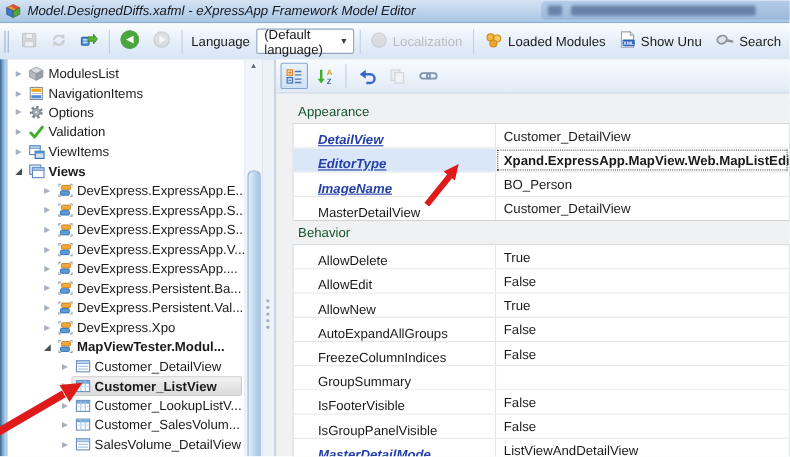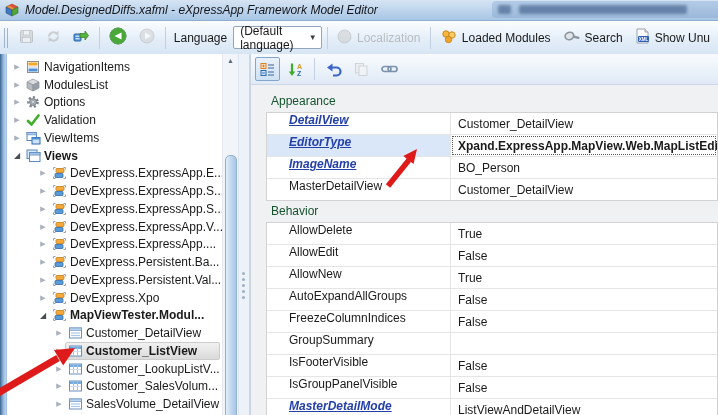--- a/index.html
+++ b/index.html
@@ -60,21 +60,21 @@
     border-bottom:1px solid #ccd8e6;display:flex;align-items:center;padding:0 4px;gap:3px;}
   .ptbtn{width:25px;height:24px;display:flex;align-items:center;justify-content:center;border-radius:2px;}
   .ptbtn.sel{background:linear-gradient(#eaf2fb,#cfe1f5);border:1px solid #84a6cc;width:23px;height:22px;}
   .ptbtn.disabled{opacity:.5;filter:grayscale(1);}
 
   .prop-grid{margin:6px 0 0 15px;}
   .g-cat{height:21px;line-height:21px;padding-left:5px;color:#14532d;background:#f0f1f3;}
   .g-block{border:1px solid #d2d2d2;background:#fff;}
   .g-row{display:flex;height:21px;background:#fff;border-bottom:1px solid #e5e5e5;}
   .g-block .g-row:last-child{border-bottom:none;}
-  .g-name{width:161px;flex:0 0 161px;border-right:1px solid #e5e5e5;padding-left:22px;display:flex;align-items:flex-start;overflow:hidden;}
+  .g-name{width:161px;flex:0 0 161px;border-right:1px solid #e5e5e5;padding-left:22px;display:flex;align-items:flex-end;overflow:hidden;}
   .g-val{flex:1;padding-left:7px;display:flex;align-items:center;white-space:nowrap;overflow:hidden;}
   .g-row.link .g-name span{color:#2440a8;font-weight:bold;font-style:italic;text-decoration:underline;}
   .g-row.selrow .g-name{background:#d9e7f8;}
   .g-row.selrow .g-val{outline:1px dotted #555;outline-offset:-2px;font-weight:bold;}
 
   .overlay{position:absolute;inset:0;pointer-events:none;}
 </style>
 </head>
 <body>
 
@@ -161,70 +161,70 @@
     <div class="tbtn">
       <span><svg width="16" height="15" viewBox="0 0 16 15">
             <circle cx="5" cy="5" r="3.2" fill="#f6b73c" stroke="#c98a1e"></circle>
             <circle cx="11" cy="6" r="3.2" fill="#f9cb6b" stroke="#c98a1e"></circle>
             <circle cx="7.5" cy="10.5" r="3.2" fill="#f2a52e" stroke="#c98a1e"></circle>
           </svg></span>
       <span class="lbl">Loaded Modules</span>
     </div>
 
     <div class="tbtn">
+      <span><svg width="15" height="16" viewBox="0 0 15 16">
+            <path d="M2,1 h8 l3,3 v11 h-11 z" fill="#fff" stroke="#9aa1ab"></path>
+            <path d="M10,1 v3 h3" fill="#e8ecf0" stroke="#9aa1ab"></path>
+            <rect x="3" y="8" width="11" height="6" rx="1" fill="#2d5fb8"></rect>
+            <text x="8.5" y="12.6" font-size="4.6" font-family="Liberation Sans, sans-serif" font-weight="bold" fill="#fff" text-anchor="middle">XML</text>
+          </svg></span>
+      <span class="lbl">Show Unu</span>
+    </div>
+
+    <div class="tbtn">
       <span><svg width="17" height="14" viewBox="0 0 17 14">
             <g transform="rotate(-18 8 7)">
               <ellipse cx="6.5" cy="6.5" rx="4.4" ry="3.6" fill="#dfe4e9" stroke="#8b949e" stroke-width="1.6"></ellipse>
               <line x1="10.5" y1="8.5" x2="14.5" y2="11" stroke="#8b949e" stroke-width="2.4" stroke-linecap="round"></line>
             </g>
           </svg></span>
       <span class="lbl">Search</span>
     </div>
-
-    <div class="tbtn">
-      <span><svg width="15" height="16" viewBox="0 0 15 16">
-            <path d="M2,1 h8 l3,3 v11 h-11 z" fill="#fff" stroke="#9aa1ab"></path>
-            <path d="M10,1 v3 h3" fill="#e8ecf0" stroke="#9aa1ab"></path>
-            <rect x="3" y="8" width="11" height="6" rx="1" fill="#2d5fb8"></rect>
-            <text x="8.5" y="12.6" font-size="4.6" font-family="Liberation Sans, sans-serif" font-weight="bold" fill="#fff" text-anchor="middle">XML</text>
-          </svg></span>
-      <span class="lbl">Show Unu</span>
-    </div>
   </div>
 
   <div class="main">
     <div class="win-edge"></div>
 
     <div class="tree-panel">
       <div id="tree">
+          <div class="tree-row" style="padding-left: 4px;">
+            <span class="twisty">▶</span>
+            <span class="t-inner">
+              <span class="ticon">
+                <svg width="14" height="14" viewBox="0 0 14 14">
+                  <polygon points="7,1 13,4 7,7 1,4" fill="#dadcdf" stroke="#8b9096" stroke-width="0.7"></polygon>
+                  <polygon points="1,4 7,7 7,13 1,10" fill="#b7bbc0" stroke="#8b9096" stroke-width="0.7"></polygon>
+                  <polygon points="13,4 7,7 7,13 13,10" fill="#999fa6" stroke="#8b9096" stroke-width="0.7"></polygon>
+                </svg>
+              </span>
+              <span class="tlabel">ModulesList</span>
+            </span>
+          </div>
           <div class="tree-row" style="padding-left: 4px;">
             <span class="twisty">▶</span>
             <span class="t-inner">
               <span class="ticon">
                 <svg width="14" height="14" viewBox="0 0 14 14">
                   <rect x="1.5" y="1.5" width="11" height="11" fill="#fff" stroke="#8b9096"></rect>
                   <rect x="2.5" y="2.5" width="9" height="3" fill="#f5a623"></rect>
                   <rect x="2.5" y="8.5" width="9" height="3" fill="#4d90d6"></rect>
                   <line x1="2.5" y1="7" x2="11.5" y2="7" stroke="#c2c7cd"></line>
                 </svg>
               </span>
               <span class="tlabel">NavigationItems</span>
-            </span>
-          </div>
-          <div class="tree-row" style="padding-left: 4px;">
-            <span class="twisty">▶</span>
-            <span class="t-inner">
-              <span class="ticon">
-                <svg width="14" height="14" viewBox="0 0 14 14">
-                  <polygon points="7,1 13,4 7,7 1,4" fill="#dadcdf" stroke="#8b9096" stroke-width="0.7"></polygon>
-                  <polygon points="1,4 7,7 7,13 1,10" fill="#b7bbc0" stroke="#8b9096" stroke-width="0.7"></polygon>
-                  <polygon points="13,4 7,7 7,13 13,10" fill="#999fa6" stroke="#8b9096" stroke-width="0.7"></polygon>
-                </svg>
-              </span>
-              <span class="tlabel">ModulesList</span>
             </span>
           </div>
           <div class="tree-row" style="padding-left: 4px;">
             <span class="twisty">▶</span>
             <span class="t-inner">
               <span class="ticon">
                 <svg width="14" height="14" viewBox="0 0 14 14">
                   <circle cx="7" cy="7" r="4.6" fill="none" stroke="#7d848c" stroke-width="2.6" stroke-dasharray="2.1 2.1"></circle>
                   <circle cx="7" cy="7" r="3.4" fill="#aab1b9" stroke="#7d848c"></circle>
                   <circle cx="7" cy="7" r="1.4" fill="#f4f6f8" stroke="#7d848c" stroke-width="0.6"></circle>

